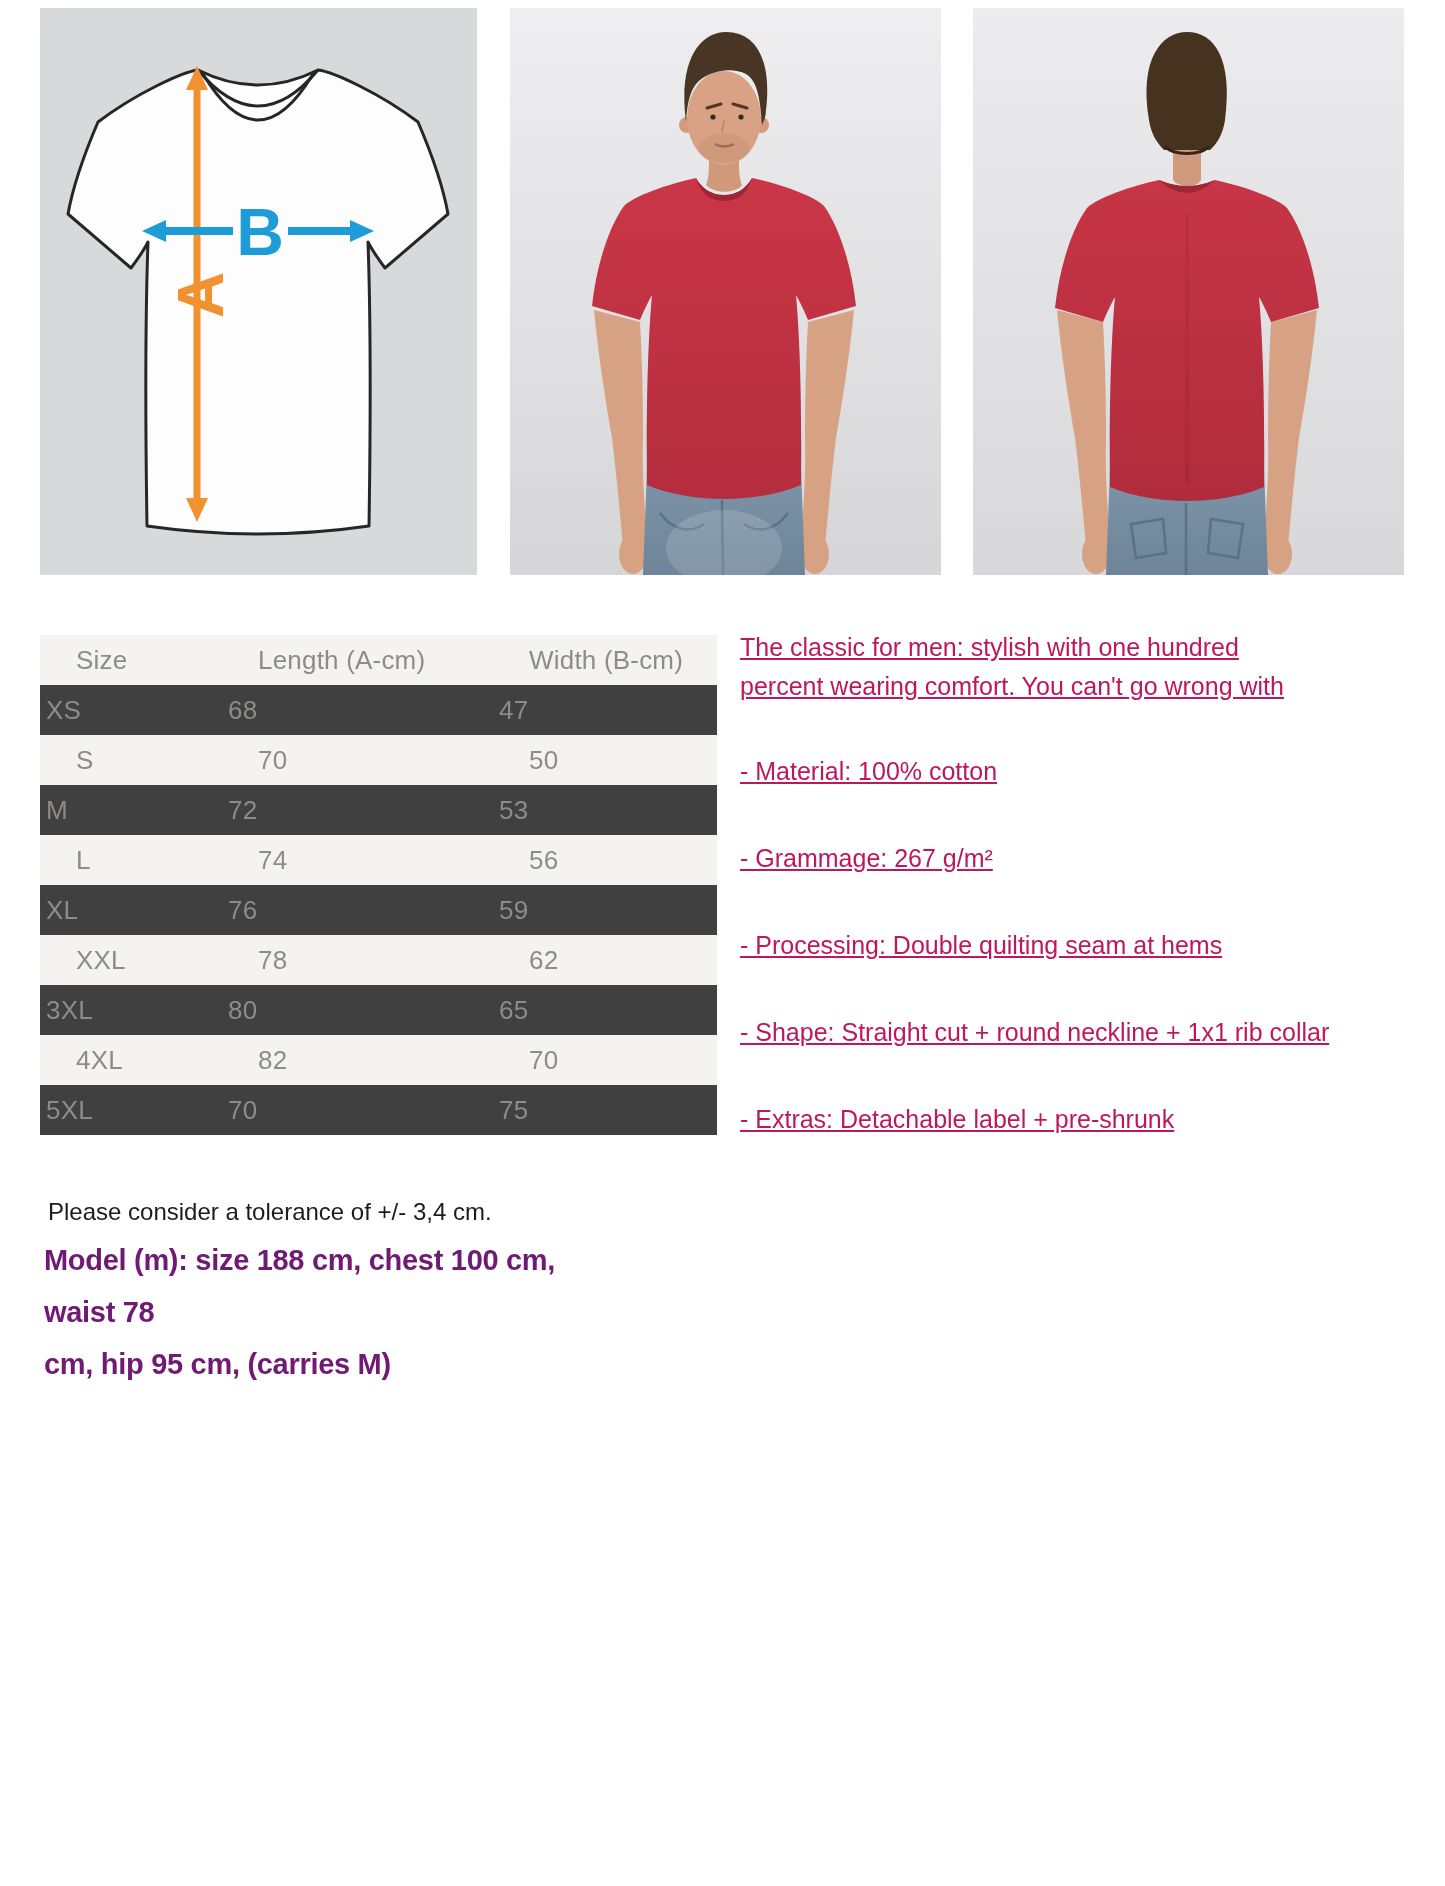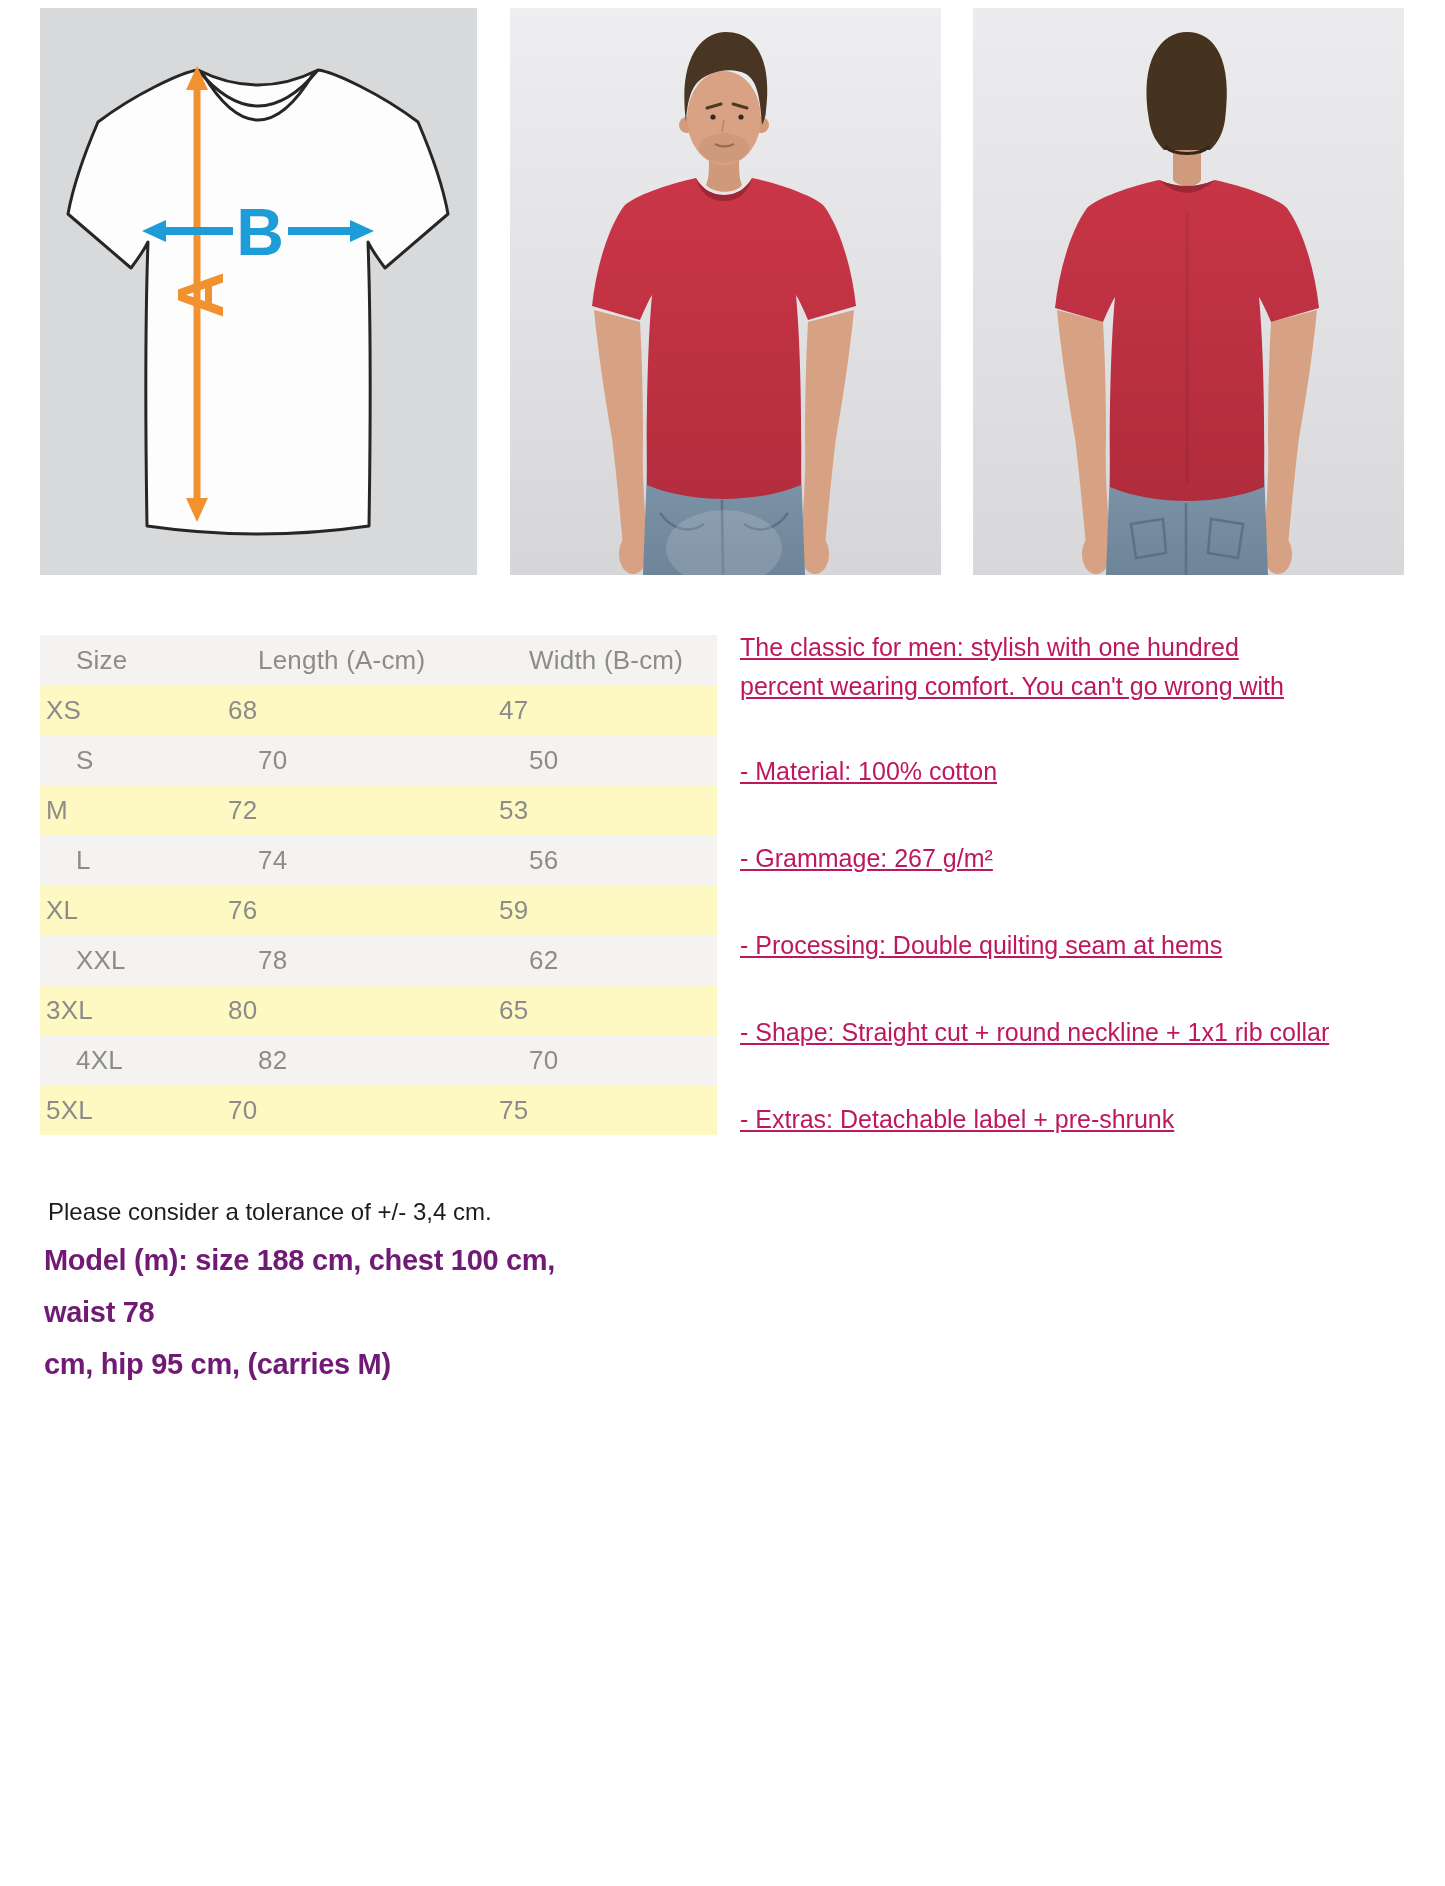--- a/index.html
+++ b/index.html
@@ -14,21 +14,21 @@
 
   table.size-table { position:absolute; left:40px; top:635px; width:677px; border-collapse:collapse; table-layout:fixed; }
   table.size-table col.c1 { width:182px; }
   table.size-table col.c2 { width:271px; }
   table.size-table col.c3 { width:224px; }
   table.size-table th, table.size-table td {
     height:50px; padding-left:36px; text-align:left; vertical-align:middle;
     font-size:26px; font-weight:400; color:#8d8c8a; letter-spacing:0.2px;
   }
   table.size-table thead th { background:#f4f3f1;margin-left:28px; }
-  table.size-table tr.dark td  { background:#fef9c3;padding-left:6px; }
+  table.size-table tr.dark td  { background:#404040;padding-left:6px; }
   table.size-table tr.light td { background:#f4f3f1; }
 
   .description { position:absolute; left:740px; top:628px; width:660px; color:#be185d;text-decoration:underline; }
   .description .intro-line { font-size:25px; line-height:39px; white-space:nowrap; }
   .description ul.specs { list-style:none; margin-top:10px; }
   .description ul.specs li { font-size:25px; line-height:43px; white-space:nowrap;margin-top:44px; }
 
   .notes { position:absolute; left:44px; top:1198px; width:580px; }
   .notes .tolerance { font-size:24px; color:#1c1c1c; padding-left:4px; }
   .notes .model-line { font-size:29px; font-weight:700; color:#701a75; line-height:52px; letter-spacing:-0.3px; }

